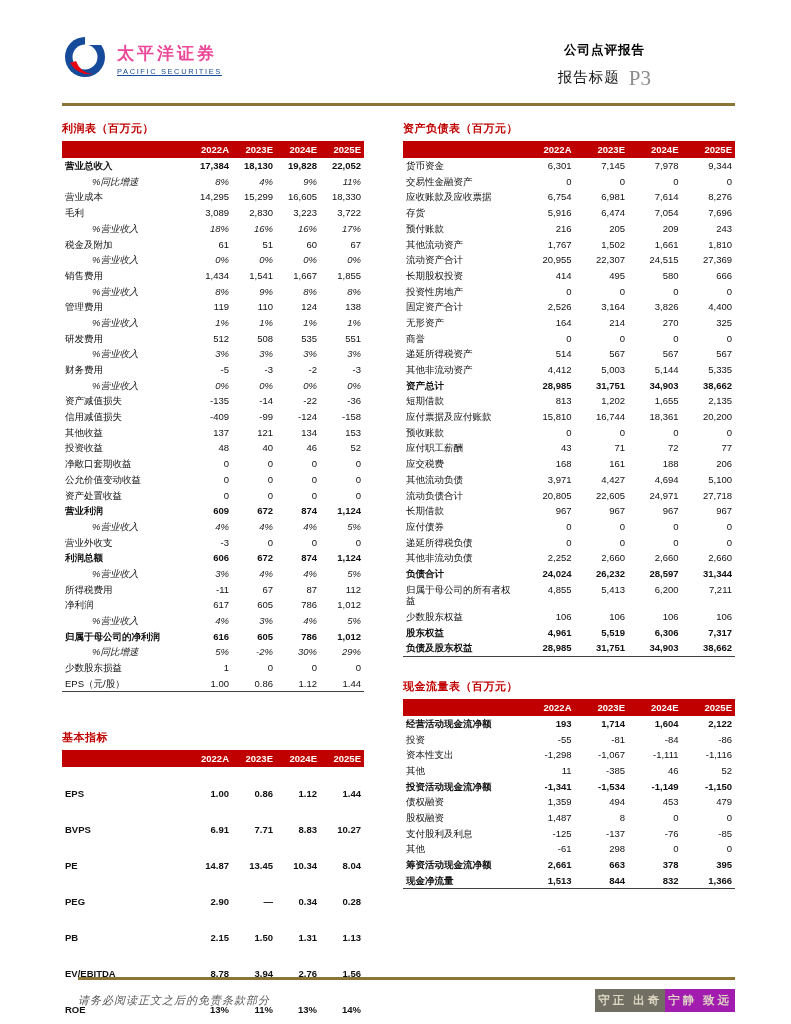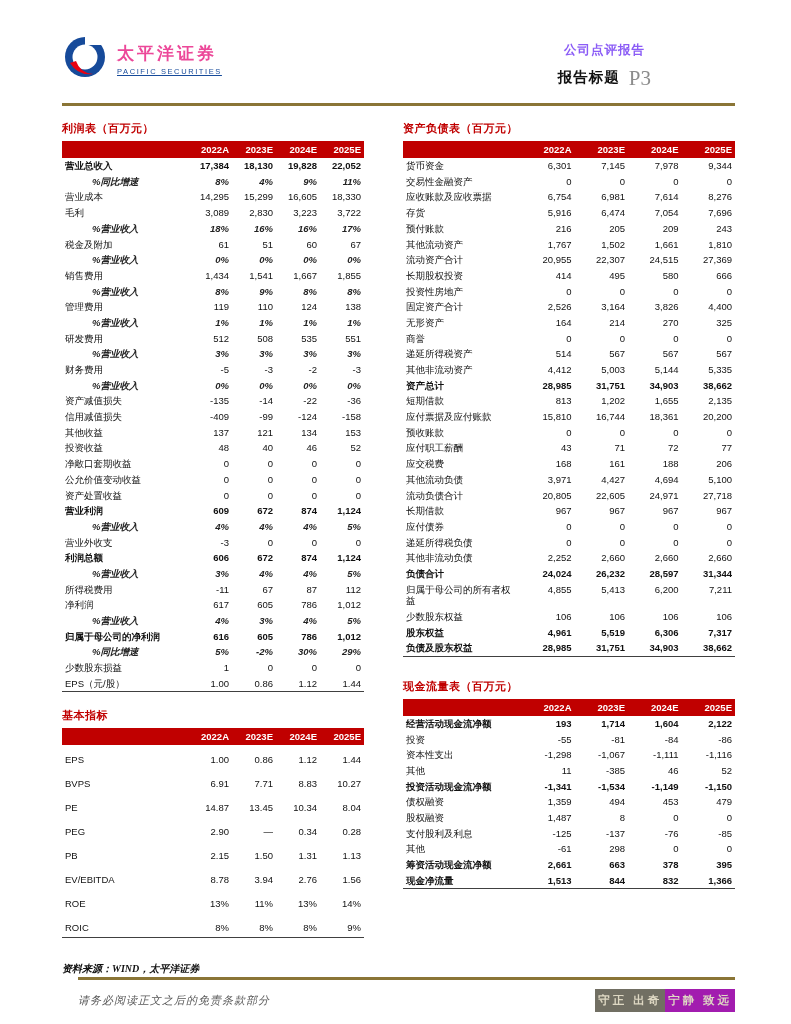--- a/index.html
+++ b/index.html
@@ -6,45 +6,45 @@
   body{width:791px;height:1024px;background:#ffffff;font-family:"Liberation Sans",sans-serif;color:#1a1a1a;}
   .page{position:relative;width:791px;height:1024px;box-sizing:border-box;padding:34px 56px 0 62px;overflow:hidden;background:#fff;}
 
   
   .hdr{display:flex;justify-content:space-between;align-items:flex-start;height:64px;}
   .brand{display:flex;align-items:center;gap:9px;}
   .brand-text{display:flex;flex-direction:column;gap:2px;}
   .brand-cn{color:#ec4899;font-size:17px;font-weight:bold;letter-spacing:3px;font-family:"Liberation Serif",serif;}
   .brand-en{color:#164a9a;font-size:7.5px;letter-spacing:1.6px;text-decoration:underline;}
   .hdr-right{display:inline-block;text-align:center;margin-right:84px;margin-top:8px;}
-  .report-type{color:#8b5cf6;font-weight:bold;font-size:12.5px;letter-spacing:1px;font-family:"Liberation Serif",serif;}
+  .report-type{color:#000000;font-weight:bold;font-size:12.5px;letter-spacing:1px;font-family:"Liberation Serif",serif;}
   .title-line{margin-top:7px;white-space:nowrap;}
-  .report-title{font-weight:bold;font-size:14.5px;letter-spacing:1px;font-family:"Liberation Serif",serif;color:#111;}
+  .report-title{font-weight:normal;font-size:14.5px;letter-spacing:1px;font-family:"Liberation Serif",serif;color:#111;}
   .page-num{color:#8c8c8c;font-family:"Liberation Serif",serif;font-size:21px;margin-left:9px;vertical-align:-3px;}
   .gold-line{height:3px;background:#8a7536;}
   .hdr-rule{margin-top:5px;}
 
   
   .cols{display:flex;justify-content:space-between;margin-top:15px;}
   .col-l{width:302px;}
   .col-r{width:332px;}
   section{margin:0 0 24px 0;}
-  .sec-income{margin-bottom:16px;}
+  .sec-income{margin-bottom:38px;}
   .sec-balance{margin-bottom:22px;}
   .tbl-title{color:#c00000;font-weight:bold;font-size:11px;margin-bottom:5px;letter-spacing:0.5px;}
   table{width:100%;border-collapse:collapse;table-layout:fixed;border-bottom:1px solid #404040;}
   thead th{background:#c00000;color:#ffffff;font-size:9.5px;font-weight:bold;text-align:right;padding:3px 3px;line-height:11px;}
   .col-l .label-col{width:120px;}
   .col-r .label-col{width:112px;}
   td{font-size:9.5px;padding:2.1px 3px;line-height:11.5px;color:#111;vertical-align:top;}
   td.num{text-align:right;}
   tr.row-bold td{font-weight:bold;}
-  tr.row-pct td{font-style:italic;color:#222;font-weight:bold;}
+  tr.row-pct td{font-style:italic;color:#222;}
   tr.row-pct td.label{padding-left:30px;}
-  .sec-basic td{padding-top:9px;padding-bottom:3.4px;}
+  .sec-basic td{padding-top:21px;padding-bottom:3.4px;font-weight:bold;}
   .source{font-size:10px;font-weight:bold;font-style:italic;font-family:"Liberation Serif",serif;margin-top:9px;color:#111;}
 
   
   .footer{position:absolute;left:78px;right:56px;bottom:12px;}
   .footer-row{display:flex;justify-content:space-between;align-items:center;margin-top:9px;}
   .disclaimer{color:#595959;font-style:italic;font-family:"Liberation Serif",serif;font-size:11px;letter-spacing:1px;}
   .motto{display:flex;}
   .motto span{display:block;padding:4px 3px;font-family:"Liberation Serif",serif;font-size:11.5px;font-weight:bold;letter-spacing:3px;color:#ded8c3;white-space:nowrap;}
   .motto-left{background:#716f63;}
   .motto-right{background:#a21caf;}

